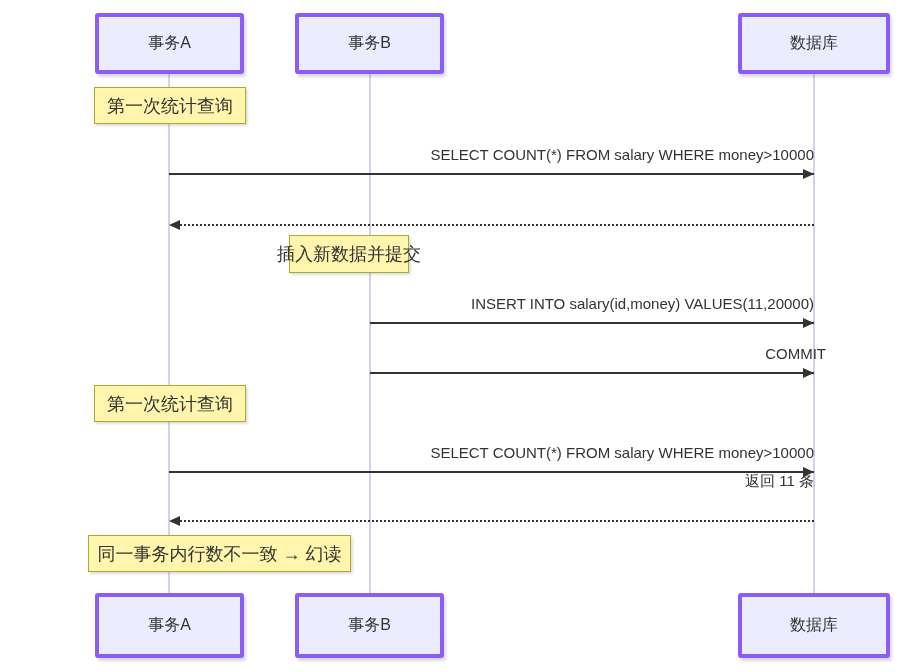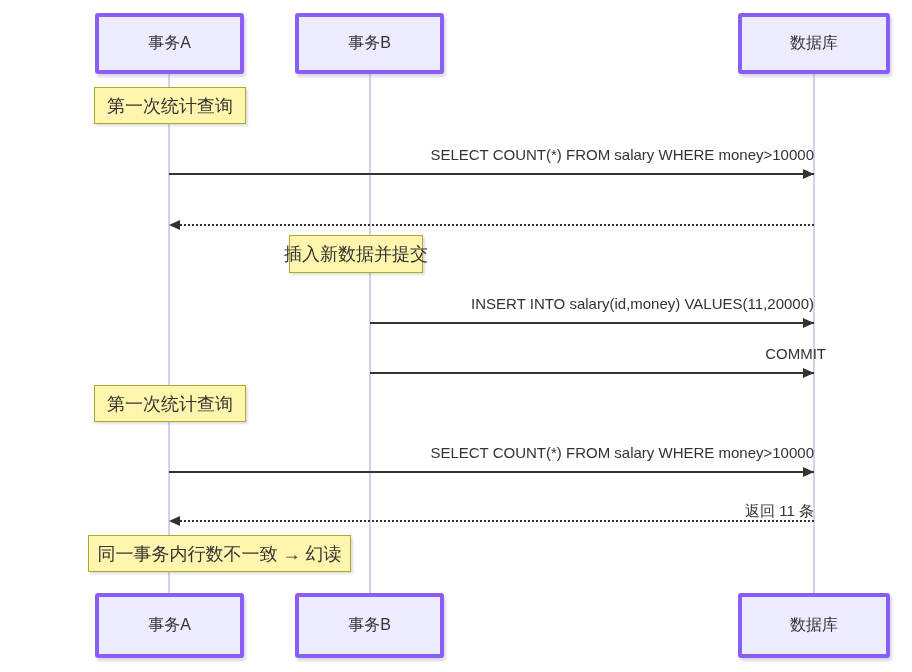--- a/index.html
+++ b/index.html
@@ -91,37 +91,37 @@
 
   <div class="note" style="left:94px; top:87px; width:152px; height:37px;">第一次统计查询</div>
 
   <div class="msg-label" style="left:169px; top:146px; width:645px;">SELECT COUNT(*) FROM salary WHERE money&gt;10000</div>
   <div class="msg-line" style="left:169px; top:173px; width:645px;"></div>
   <div class="arrow-r" style="left:803px; top:169px;"></div>
 
   <div class="msg-line dashed" style="left:180px; top:224px; width:634px;"></div>
   <div class="arrow-l" style="left:169px; top:220px;"></div>
 
-  <div class="note" style="left:289px; top:235px; width:134px; height:38px;">插入新数据并提交</div>
+  <div class="note" style="left:289px; top:235px; width:120px; height:38px;">插入新数据并提交</div>
 
   <div class="msg-label" style="left:370px; top:295px; width:444px;">INSERT INTO salary(id,money) VALUES(11,20000)</div>
   <div class="msg-line" style="left:370px; top:322px; width:444px;"></div>
   <div class="arrow-r" style="left:803px; top:318px;"></div>
 
   <div class="msg-label" style="left:382px; top:345px; width:444px;">COMMIT</div>
   <div class="msg-line" style="left:370px; top:372px; width:444px;"></div>
   <div class="arrow-r" style="left:803px; top:368px;"></div>
 
   <div class="note" style="left:94px; top:385px; width:152px; height:37px;">第一次统计查询</div>
 
   <div class="msg-label" style="left:169px; top:444px; width:645px;">SELECT COUNT(*) FROM salary WHERE money&gt;10000</div>
   <div class="msg-line" style="left:169px; top:471px; width:645px;"></div>
   <div class="arrow-r" style="left:803px; top:467px;"></div>
 
-  <div class="msg-label" style="left:169px; top:502px; width:645px;">返回 11 条</div>
+  <div class="msg-label" style="left:169px; top:472px; width:645px;">返回 11 条</div>
   <div class="msg-line dashed" style="left:180px; top:520px; width:634px;"></div>
   <div class="arrow-l" style="left:169px; top:516px;"></div>
 
   <div class="note" style="left:48px; top:535px; width:263px; height:37px;margin-left:40px;">同一事务内行数不一致 → 幻读</div>
 
   <div class="actor" style="left:95px; top:593px; width:149px; height:65px;">事务A</div>
   <div class="actor" style="left:295px; top:593px; width:149px; height:65px;">事务B</div>
   <div class="actor" style="left:738px; top:593px; width:152px; height:65px;">数据库</div>
 
 </div>

